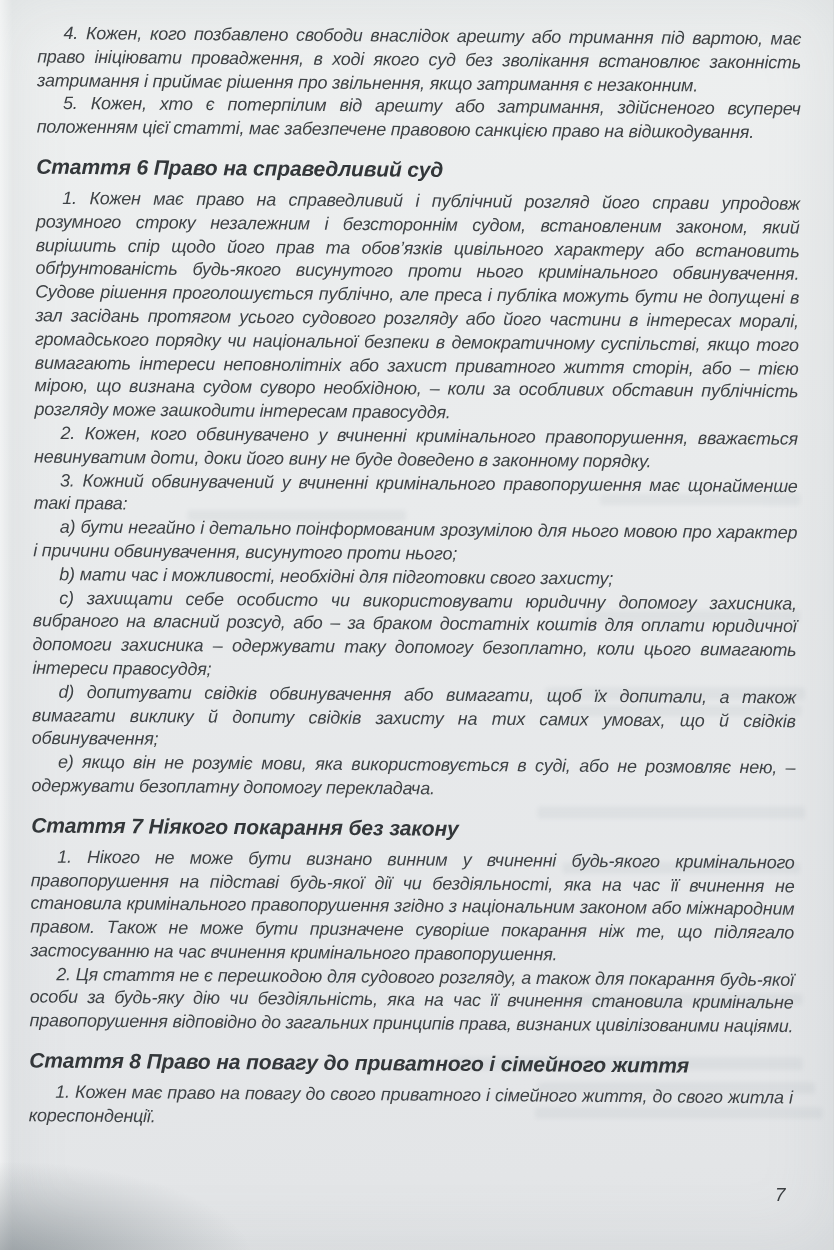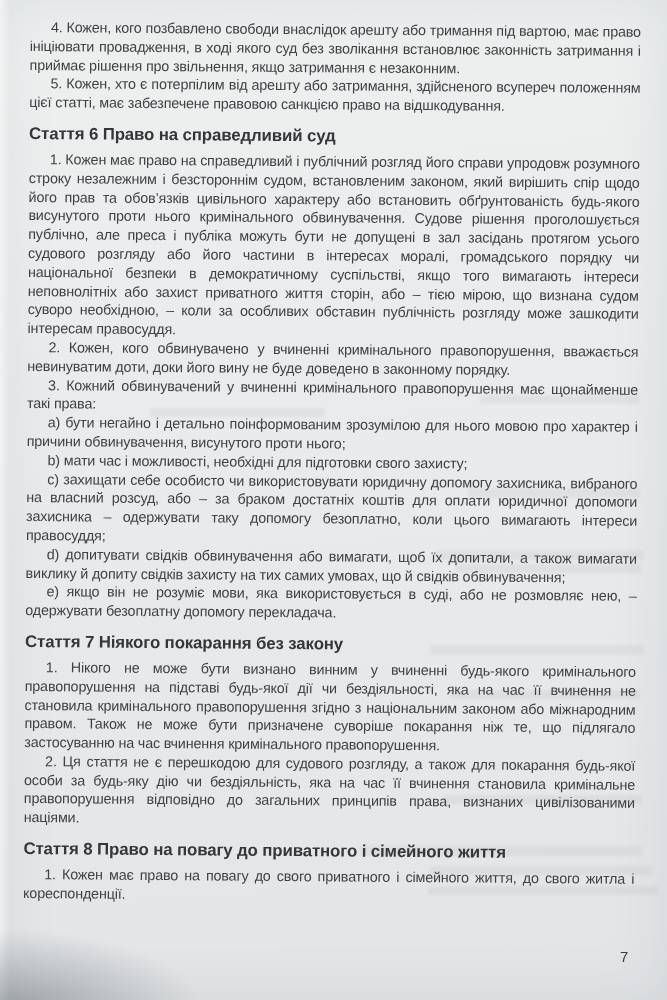--- a/index.html
+++ b/index.html
@@ -10,20 +10,21 @@
   .scan {
     position: relative;
     width: 667px;
     height: 1000px;
     margin: 0;
     overflow: hidden;
     background: linear-gradient(176deg, #eef0f0 0%, #e9ebec 40%, #e5e7e9 78%, #e2e4e6 100%);
     font-family: "Liberation Sans", sans-serif;
     color: #3e4245;
     box-shadow: inset 0 0 55px rgba(125, 135, 140, 0.16);
+    font-style: italic;
   }
   
   .corner-shadow {
     position: absolute;
     left: 0;
     bottom: 0;
     width: 200px;
     height: 70px;
     background: radial-gradient(ellipse at 0% 115%, rgba(85, 96, 102, 0.5) 0%, rgba(85, 96, 102, 0.18) 45%, transparent 72%);
     pointer-events: none;

